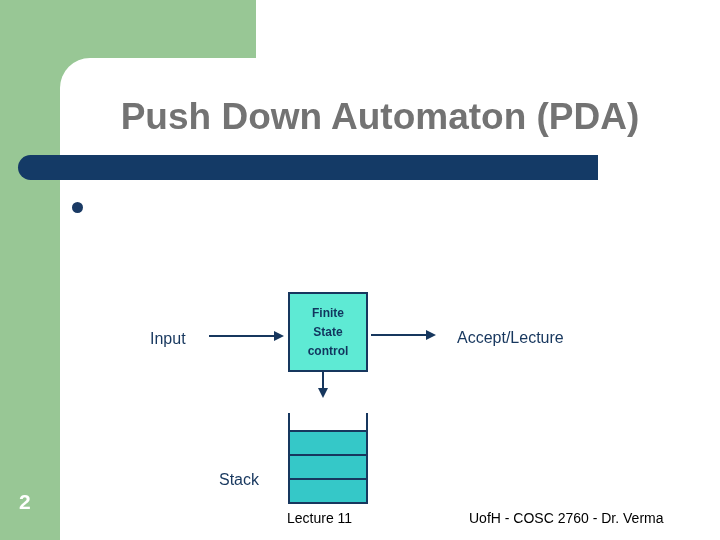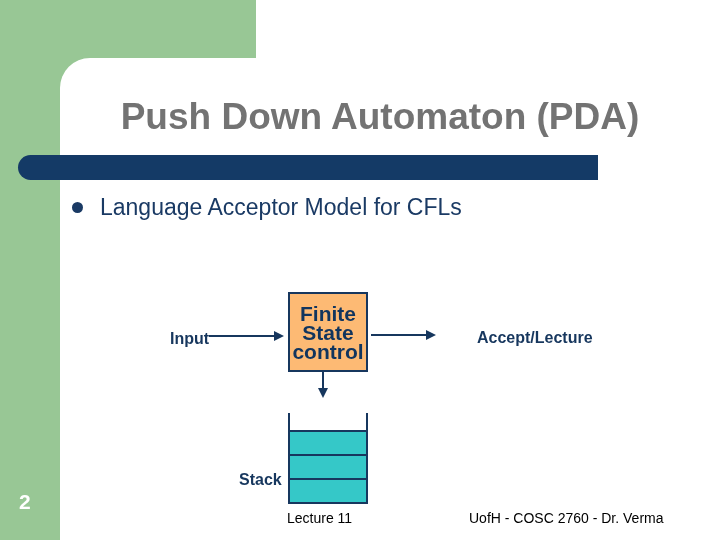--- a/index.html
+++ b/index.html
@@ -21,35 +21,35 @@
   }
 
   
   .bullets{position:absolute;left:72px;top:192px;width:560px;}
   .bullet-line{display:flex;align-items:flex-start;margin-bottom:7px;
     font-size:23px;color:#1A3A64;line-height:30px;}
   .bullet-dot{flex:0 0 auto;width:11px;height:11px;border-radius:50%;background:#1A3A64;margin:10px 17px 0 0;}
   .red-em{color:#CC2222;}
 
   
-  .diagram-label{position:absolute;font-weight:bold;font-size:16px;color:#17375E;white-space:nowrap;margin-left:20px;}
+  .diagram-label{position:absolute;font-weight:normal;font-size:16px;color:#17375E;white-space:nowrap;}
   .lbl-input{left:150px;top:330px;}
   .lbl-output{left:457px;top:329px;}
   .lbl-stack{left:219px;top:471px;}
 
   .hline{position:absolute;height:2px;background:#17375E;}
   .vline{position:absolute;width:2px;background:#17375E;}
   .tri-right{position:absolute;width:0;height:0;border-top:5px solid transparent;border-bottom:5px solid transparent;border-left:10px solid #17375E;}
   .tri-down{position:absolute;width:0;height:0;border-left:5px solid transparent;border-right:5px solid transparent;border-top:10px solid #17375E;}
 
   .fsc-box{
     position:absolute;left:288px;top:292px;width:76px;height:76px;
-    background:#fdba74;border:2px solid #17375E;
+    background:#5eead4;border:2px solid #17375E;
     display:flex;flex-direction:column;align-items:center;justify-content:center;
-    font-weight:bold;font-size:21px;line-height:19px;color:#11355E;text-align:center;
+    font-weight:bold;font-size:12px;line-height:19px;color:#11355E;text-align:center;
   }
 
   .stack-box{
     position:absolute;left:288px;top:413px;width:76px;height:89px;
     border-left:2px solid #17375E;border-right:2px solid #17375E;border-bottom:2px solid #17375E;
   }
   .stack-rows{position:absolute;left:0;right:0;bottom:0;}
   .stack-row{height:22px;background:#35C8C8;border-top:2px solid #17375E;}
 
   
@@ -64,21 +64,20 @@
 <div class="green-top"></div>
 <div class="green-left"></div>
 <div class="white-panel"></div>
 <div class="navy-bar"></div>
 
 <div class="title">Push Down Automaton (PDA)</div>
 
 <div class="bullets">
   <div class="bullet-line">
     <span class="bullet-dot"></span>
-    <span>Language Acceptor Model for CFLs</span>
   </div>
 </div>
 
 <div class="diagram-label lbl-input">Input</div>
 
 <div class="hline" style="left:209px;top:335px;width:66px;"></div>
 <div class="tri-right" style="left:274px;top:331px;"></div>
 
 <div class="fsc-box">
   <div>Finite</div>

